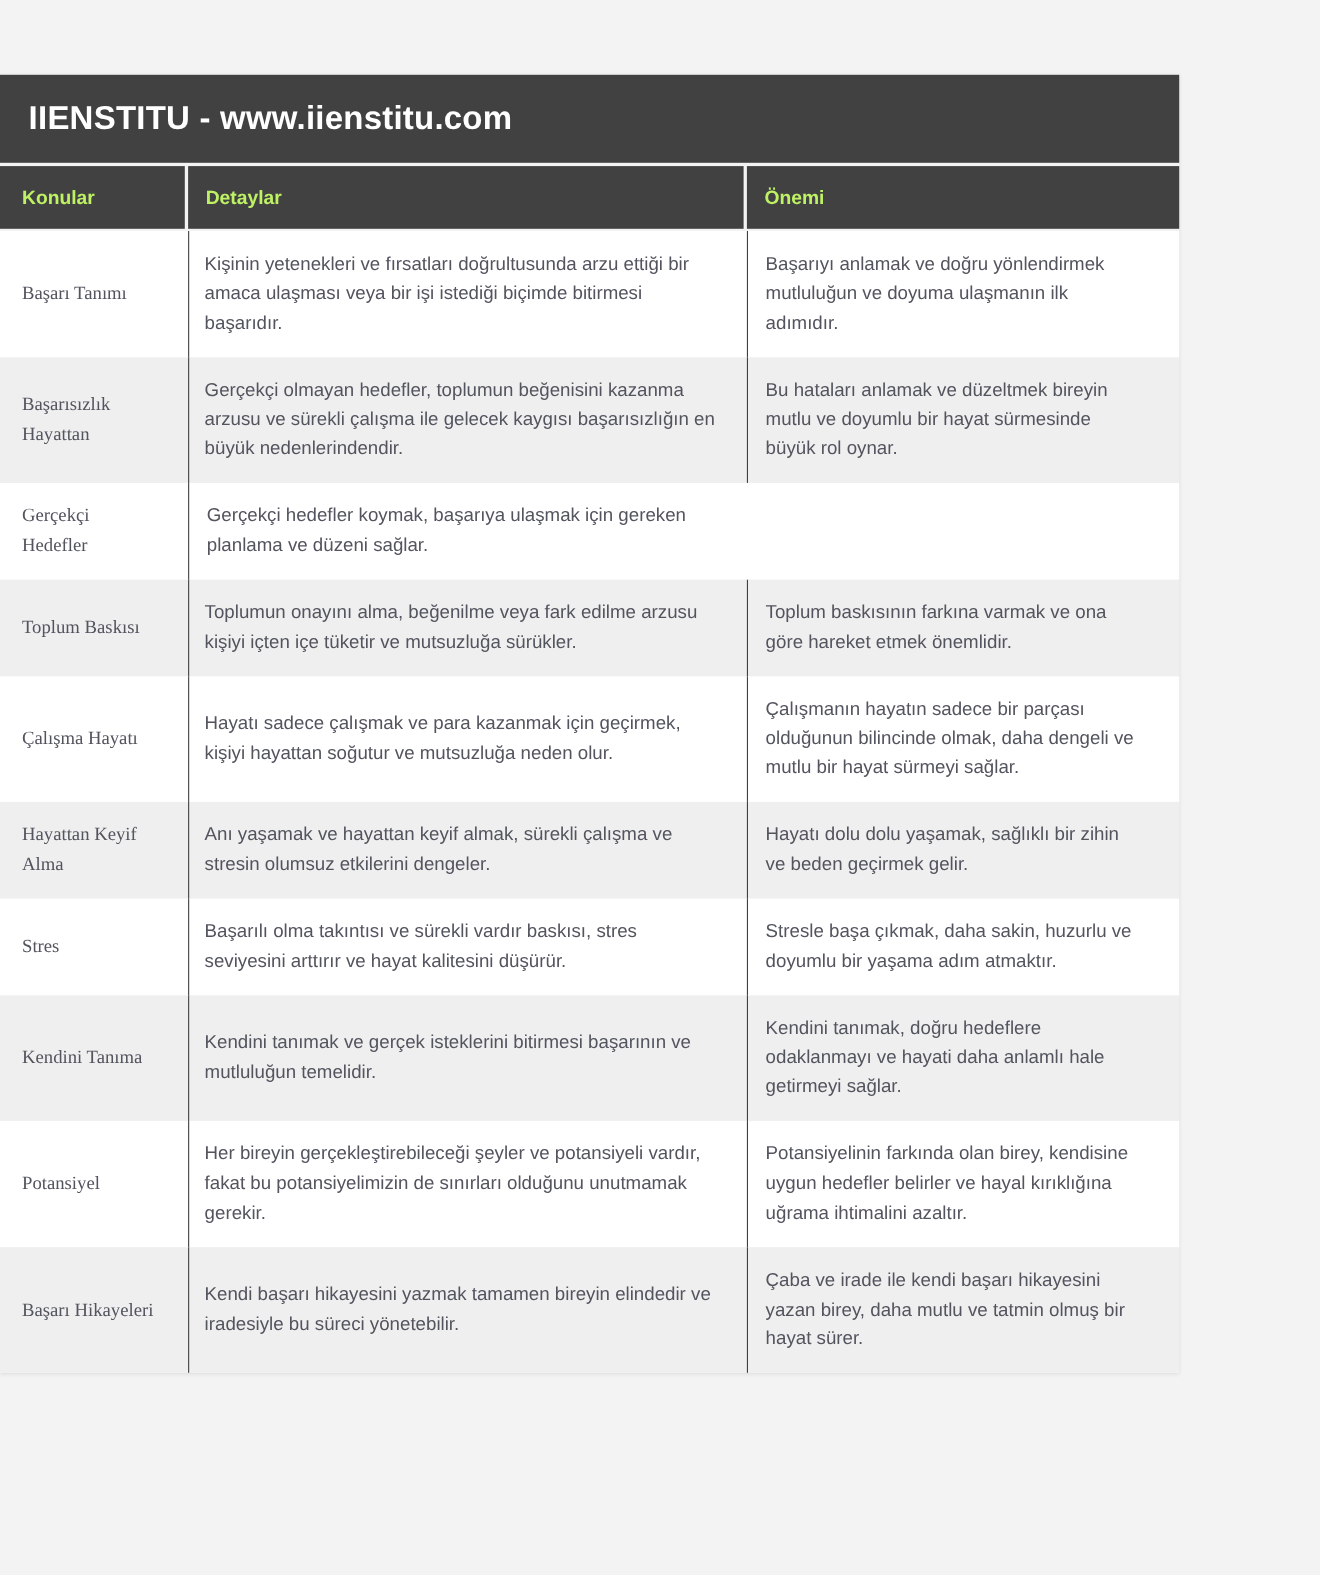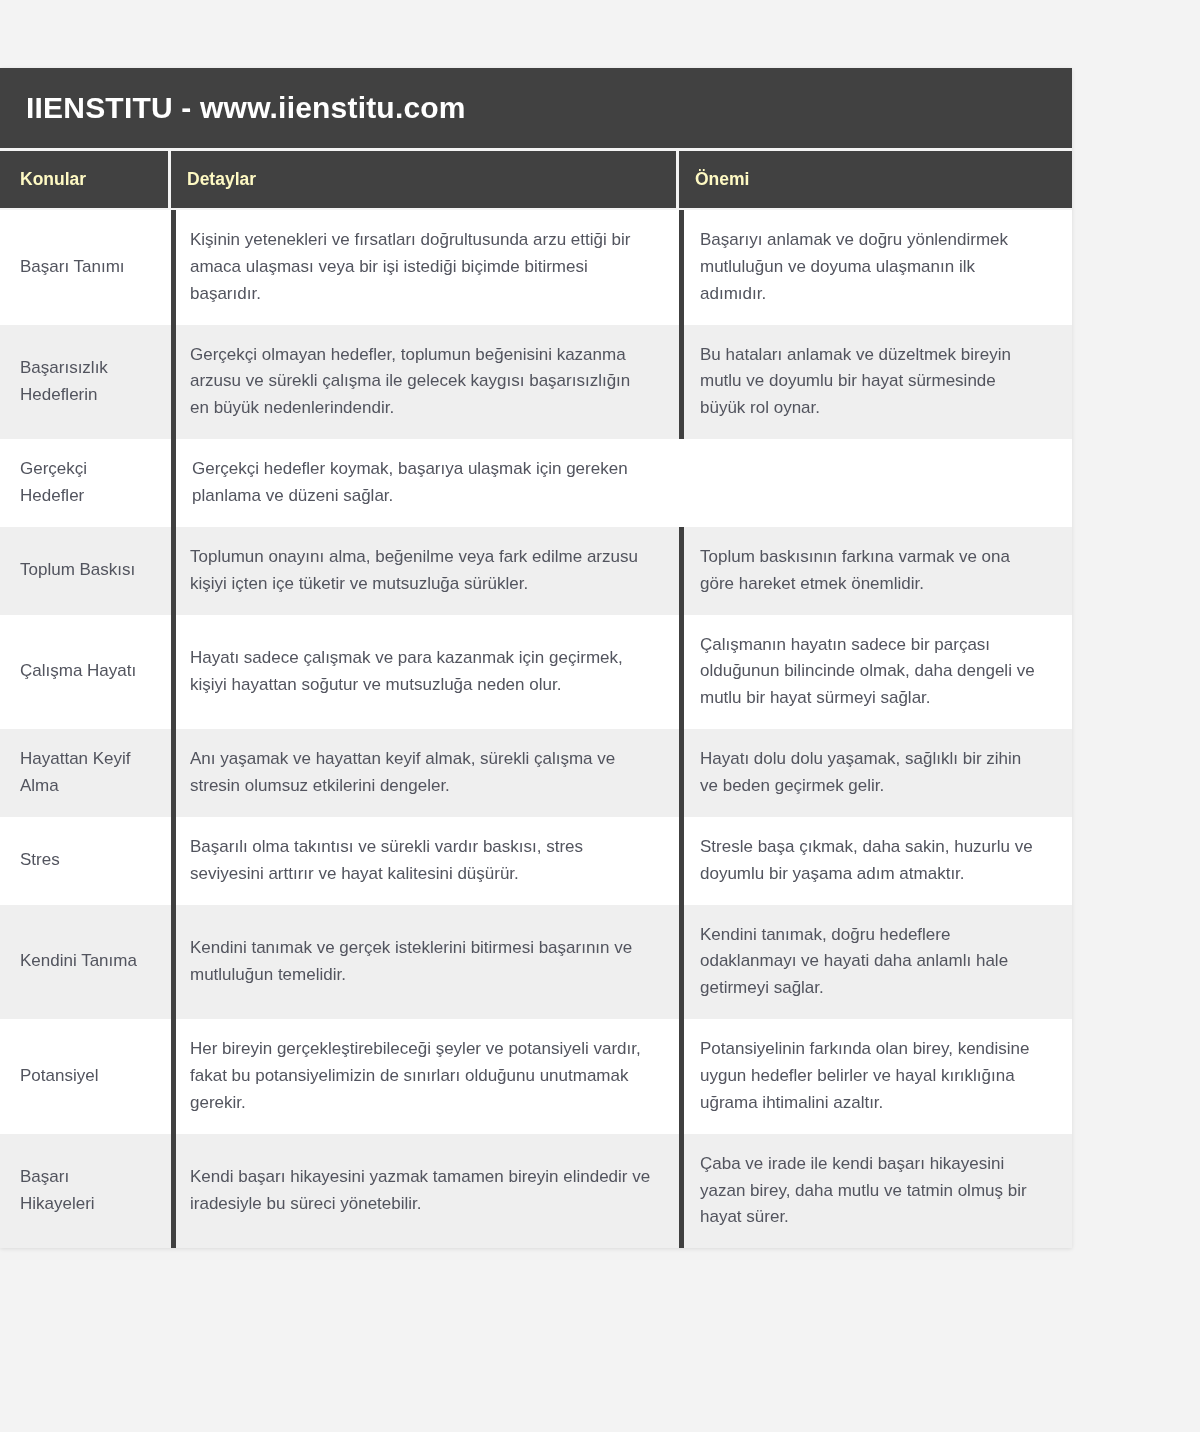--- a/index.html
+++ b/index.html
@@ -33,45 +33,46 @@
     margin-bottom: 3px;
   }
   .head-row {
     display: grid;
     grid-template-columns: 168px 505px 393px;
     gap: 3px;
     margin-bottom: 2px;
   }
   .head-cell {
     background: #414141;
-    color: #fef9c3;
+    color: #bef264;
     font-weight: bold;
     font-size: 17.5px;
     padding: 18px 16px;
   }
   .head-cell.first { padding-left: 20px; }
   .row {
     display: grid;
     grid-template-columns: 171px 508px 393px;
   }
   .row.odd  { background: #ffffff; }
   .row.even { background: #efefef; }
   .cell {
     display: flex;
     align-items: center;
     color: #52545e;
     font-size: 17px;
     line-height: 1.58;
     padding: 17px 16px;
-    border-left: 5px solid #404040;
+    border-left: 1px solid #404040;
   }
   .cell-topic {
     border-left: none;
     padding-left: 20px;
     padding-right: 30px;
+    font-family: Liberation Serif, serif;
   }
   .cell-detail {
     padding-left: 14px;
     padding-right: 26px;
   }
   .cell-importance {
     padding-left: 16px;
     padding-right: 34px;
   }
 </style>
@@ -97,21 +98,21 @@
             </div>
             <div class="cell cell-detail">
               <span>Kişinin yetenekleri ve fırsatları doğrultusunda arzu ettiği bir amaca ulaşması veya bir işi istediği biçimde bitirmesi başarıdır.</span>
             </div>
             <div class="cell cell-importance">
               <span>Başarıyı anlamak ve doğru yönlendirmek mutluluğun ve doyuma ulaşmanın ilk adımıdır.</span>
             </div>
           </div>
           <div class="row even">
             <div class="cell cell-topic">
-              <span>Başarısızlık Hedeflerin</span>
+              <span>Başarısızlık Hayattan</span>
             </div>
             <div class="cell cell-detail">
               <span>Gerçekçi olmayan hedefler, toplumun beğenisini kazanma arzusu ve sürekli çalışma ile gelecek kaygısı başarısızlığın en büyük nedenlerindendir.</span>
             </div>
             <div class="cell cell-importance">
               <span>Bu hataları anlamak ve düzeltmek bireyin mutlu ve doyumlu bir hayat sürmesinde büyük rol oynar.</span>
             </div>
           </div>
           <div class="row odd">
             <div class="cell cell-topic">

